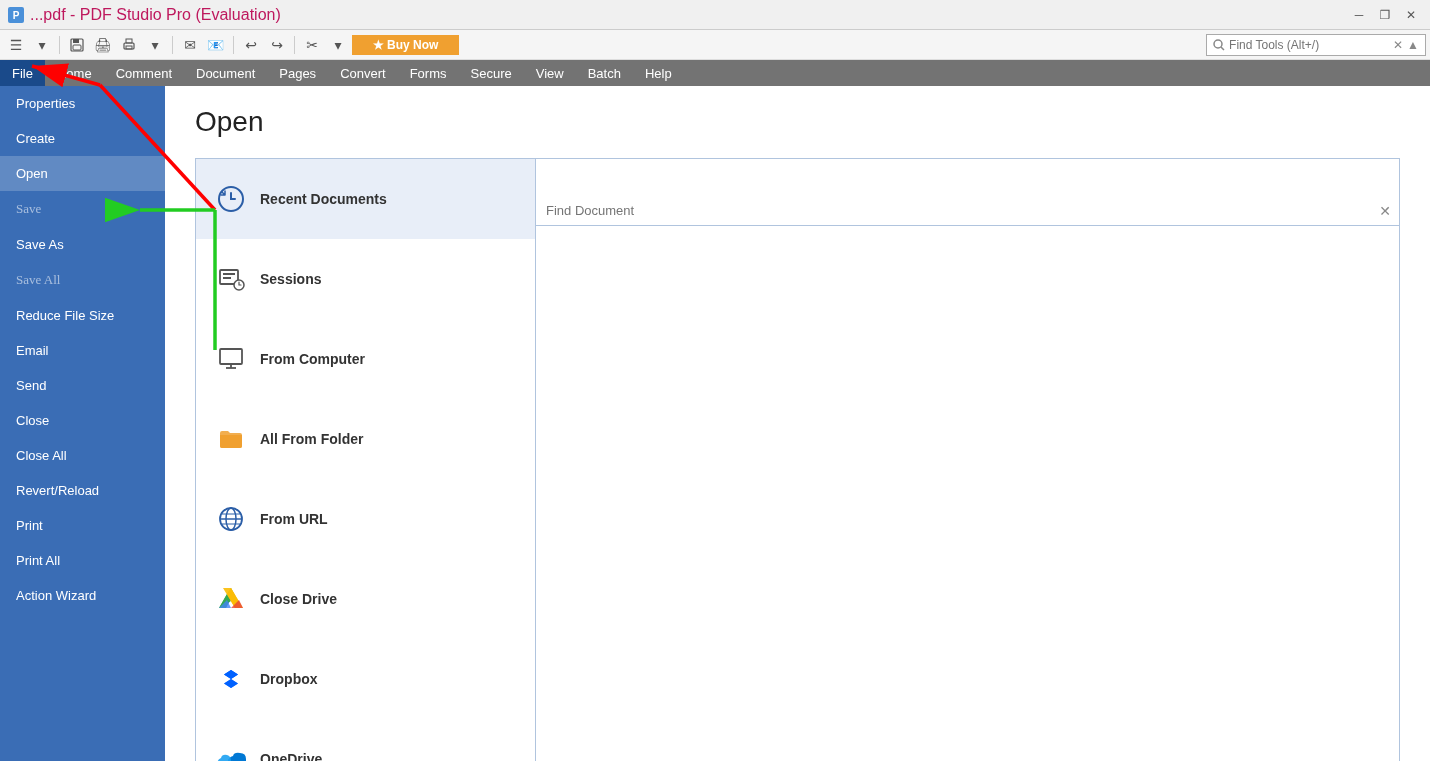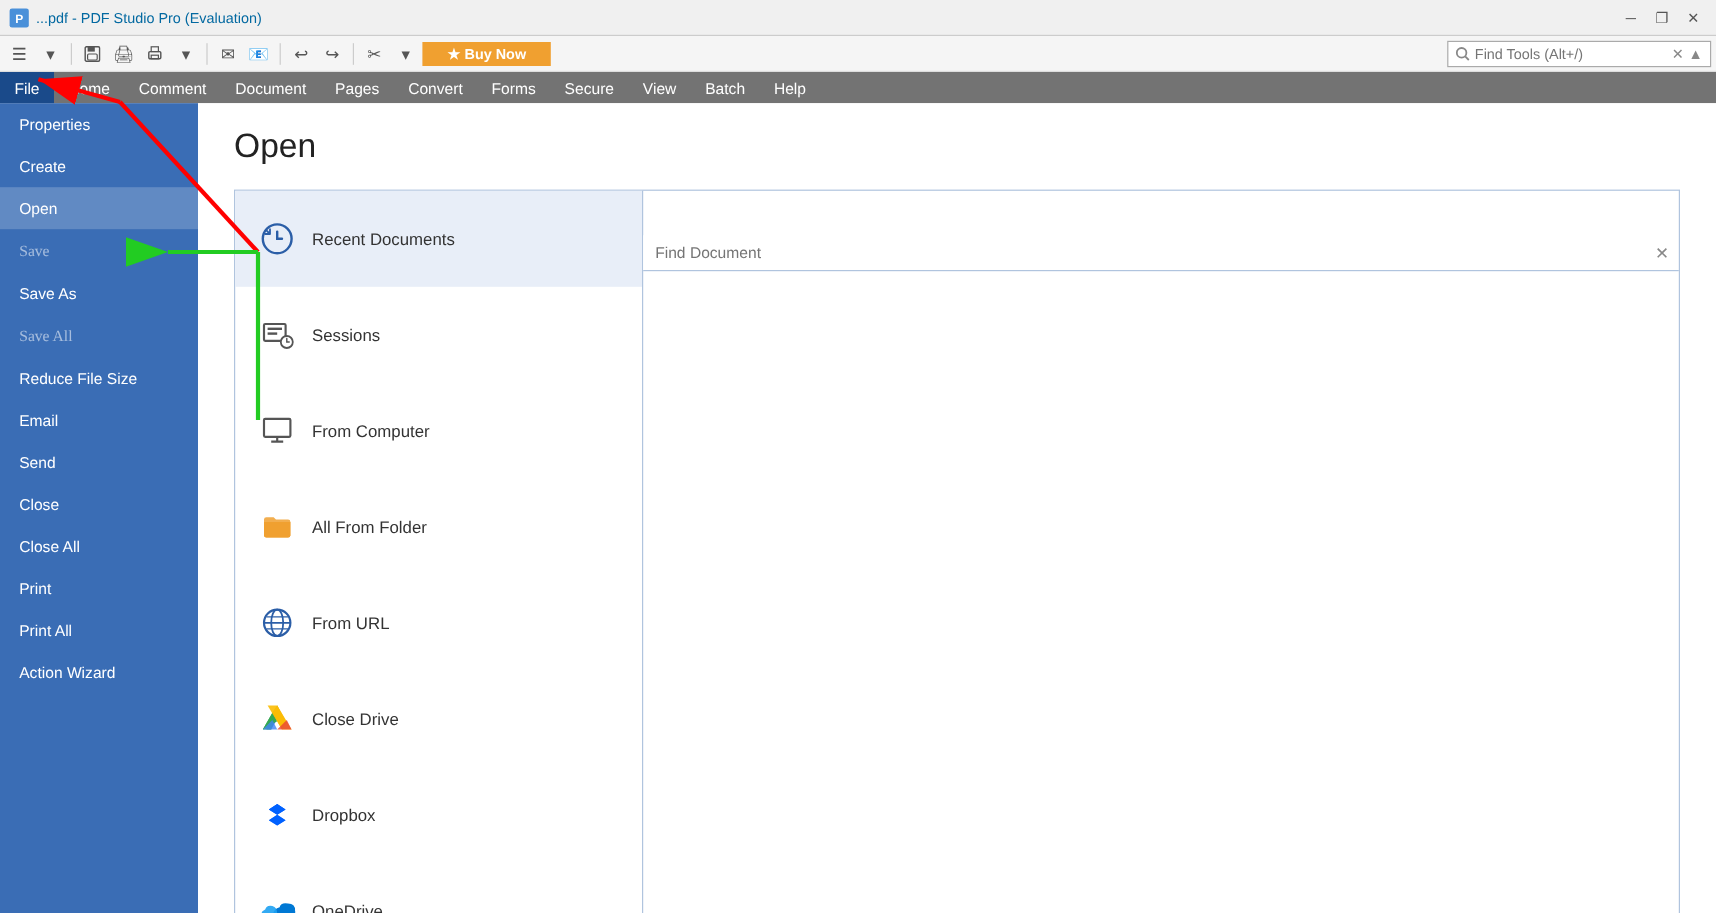--- a/index.html
+++ b/index.html
@@ -10,21 +10,21 @@
       height: 30px;
       background: #f0f0f0;
       display: flex;
       align-items: center;
       justify-content: space-between;
       padding: 0 8px;
       border-bottom: 1px solid #ccc;
     }
     .title-bar-left { display: flex; align-items: center; gap: 6px; }
     .title-bar-icon { width: 16px; height: 16px; background: #4a90d9; border-radius: 2px; display: flex; align-items: center; justify-content: center; color: white; font-size: 10px; font-weight: bold; }
-    .title-bar-text { font-size: 12px; color: #0369a1; }
+    .title-bar-text { font-size: 16px; color: #be185d; }
     .title-bar-controls { display: flex; gap: 4px; }
     .title-btn { width: 22px; height: 22px; border: none; background: transparent; cursor: pointer; font-size: 12px; display: flex; align-items: center; justify-content: center; color: #555; }
 
     
     .toolbar {
       height: 30px;
       background: #f5f5f5;
       display: flex;
       align-items: center;
       padding: 0 4px;
@@ -138,20 +138,21 @@
       flex-shrink: 0;
     }
     .open-source-item {
       display: flex;
       align-items: center;
       padding: 25px 20px;
       gap: 14px;
       cursor: pointer;
       font-size: 14px;
       color: #333;
+      font-weight: bold;
     }
     .open-source-item.active { background: #e8eef8; }
     .source-icon {
       width: 30px; height: 30px;
       display: flex; align-items: center; justify-content: center;
       font-size: 20px;
       flex-shrink: 0;
     }
 
     
@@ -346,20 +347,23 @@
     <div class="sidebar-item">
       <span>Send</span>
     </div>
     <div class="sidebar-item">
       <span>Close</span>
     </div>
     <div class="sidebar-item">
       <span>Close All</span>
     </div>
     <div class="sidebar-item">
+      <span>Revert/Reload</span>
+    </div>
+    <div class="sidebar-item">
       <span>Print</span>
     </div>
     <div class="sidebar-item">
       <span>Print All</span>
     </div>
     <div class="sidebar-item">
       <span>Action Wizard</span>
     </div>
   </div>
 

